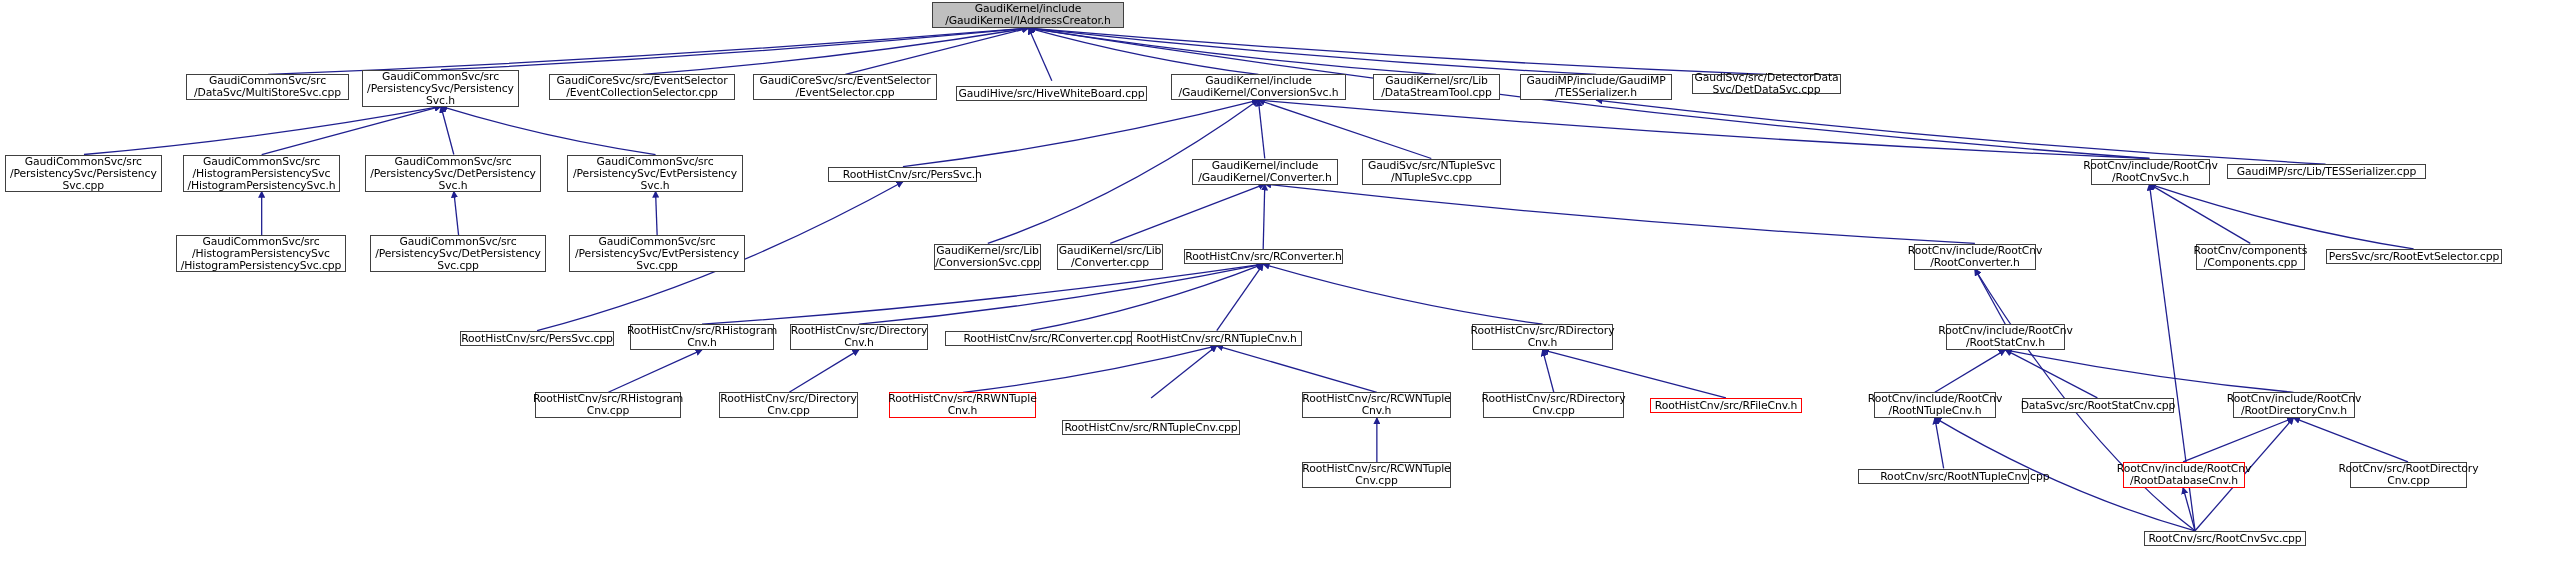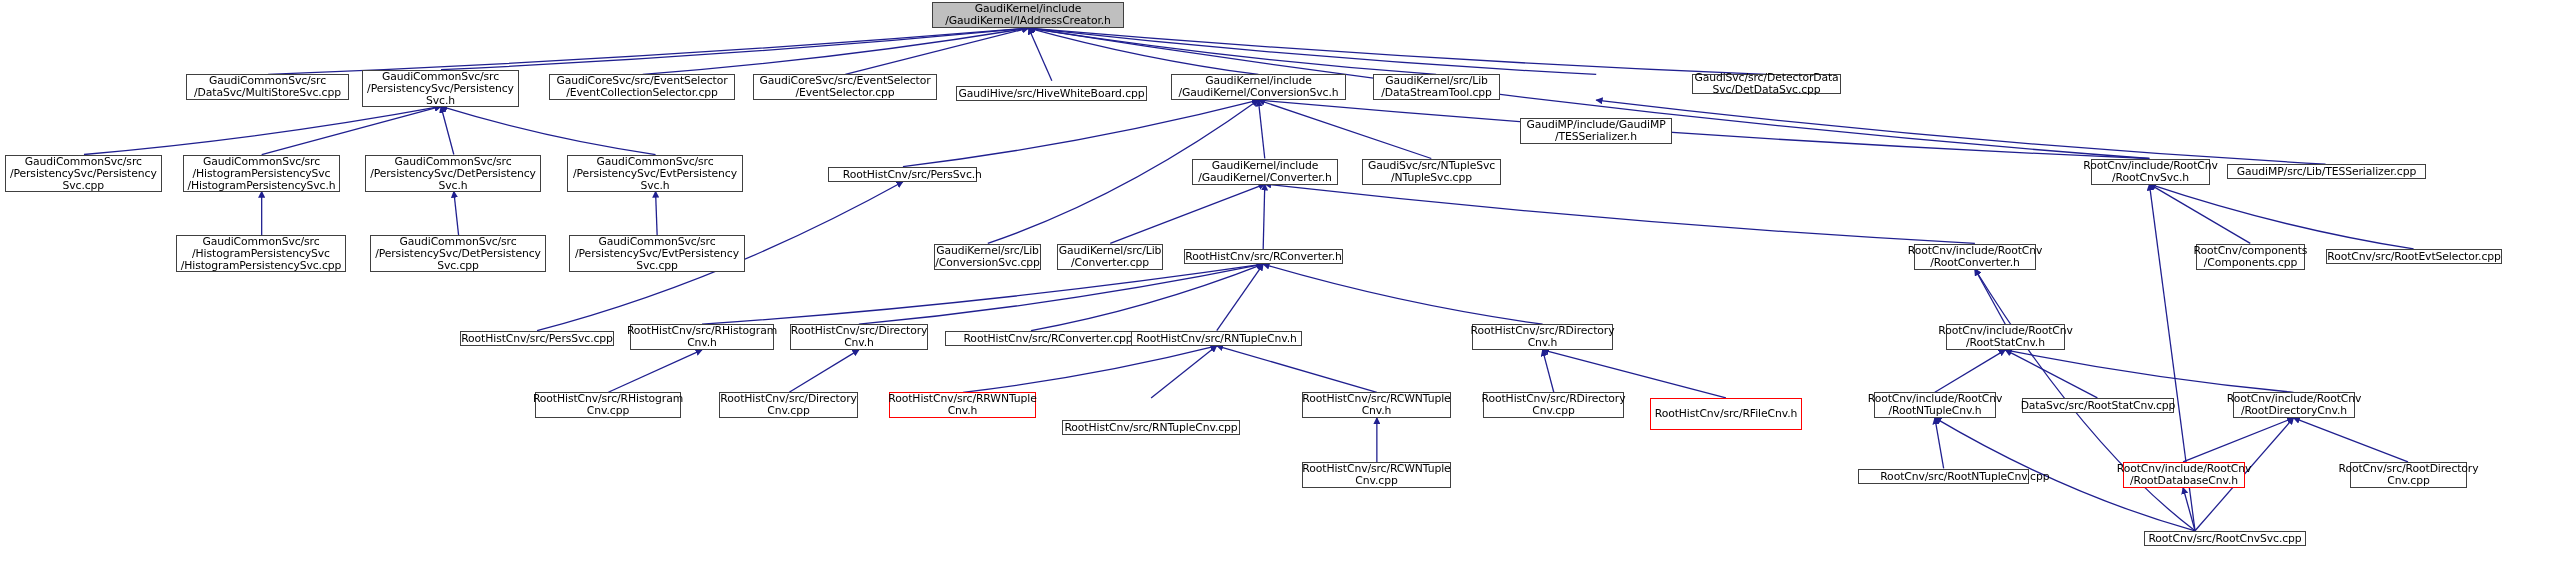--- a/index.html
+++ b/index.html
@@ -105,21 +105,21 @@
       <span>GaudiHive/src/HiveWhiteBoard.cpp</span>
     </div>
     <div class="node" style="left: 1171px; top: 74px; width: 175px; height: 26px;">
       <span>GaudiKernel/include
 /GaudiKernel/ConversionSvc.h</span>
     </div>
     <div class="node" style="left: 1373px; top: 74px; width: 127px; height: 26px;">
       <span>GaudiKernel/src/Lib
 /DataStreamTool.cpp</span>
     </div>
-    <div class="node" style="left: 1520px; top: 74px; width: 152px; height: 26px; margin-top: 44px;">
+    <div class="node" style="left: 1520px; top: 74px; width: 152px; height: 26px;">
       <span>GaudiMP/include/GaudiMP
 /TESSerializer.h</span>
     </div>
     <div class="node" style="left: 1692px; top: 74px; width: 149px; height: 20px;">
       <span>GaudiSvc/src/DetectorData
 Svc/DetDataSvc.cpp</span>
     </div>
     <div class="node" style="left: 4.8px; top: 155px; width: 157px; height: 37px;">
       <span>GaudiCommonSvc/src
 /PersistencySvc/Persistency
@@ -186,21 +186,21 @@
     </div>
     <div class="node" style="left: 1914px; top: 244px; width: 122px; height: 26px;">
       <span>RootCnv/include/RootCnv
 /RootConverter.h</span>
     </div>
     <div class="node" style="left: 2196px; top: 244px; width: 109px; height: 26px;">
       <span>RootCnv/components
 /Components.cpp</span>
     </div>
     <div class="node" style="left: 2326px; top: 249px; width: 176px; height: 15px;">
-      <span>RootCnv/src/RootEvtSelector.cpp</span>
+      <span>PersSvc/src/RootEvtSelector.cpp</span>
     </div>
     <div class="node" style="left: 460px; top: 331px; width: 154px; height: 15px;">
       <span>RootHistCnv/src/PersSvc.cpp</span>
     </div>
     <div class="node" style="left: 630px; top: 324px; width: 144px; height: 26px;">
       <span>RootHistCnv/src/RHistogram
 Cnv.h</span>
     </div>
     <div class="node" style="left: 790px; top: 324px; width: 138px; height: 26px;">
       <span>RootHistCnv/src/Directory
@@ -236,21 +236,21 @@
       <span>RootHistCnv/src/RNTupleCnv.cpp</span>
     </div>
     <div class="node" style="left: 1302px; top: 392px; width: 149px; height: 26px;">
       <span>RootHistCnv/src/RCWNTuple
 Cnv.h</span>
     </div>
     <div class="node" style="left: 1483px; top: 392px; width: 141px; height: 26px;">
       <span>RootHistCnv/src/RDirectory
 Cnv.cpp</span>
     </div>
-    <div class="node red" style="left: 1650px; top: 398px; width: 152px; height: 32px;">
+    <div class="node red" style="left: 1650px; top: 398px; width: 152px; height: 15px;">
       <span>RootHistCnv/src/RFileCnv.h</span>
     </div>
     <div class="node" style="left: 1874px; top: 392px; width: 122px; height: 26px;">
       <span>RootCnv/include/RootCnv
 /RootNTupleCnv.h</span>
     </div>
     <div class="node" style="left: 2022px; top: 398px; width: 152px; height: 15px;">
       <span>DataSvc/src/RootStatCnv.cpp</span>
     </div>
     <div class="node" style="left: 2233px; top: 392px; width: 122px; height: 26px;">

